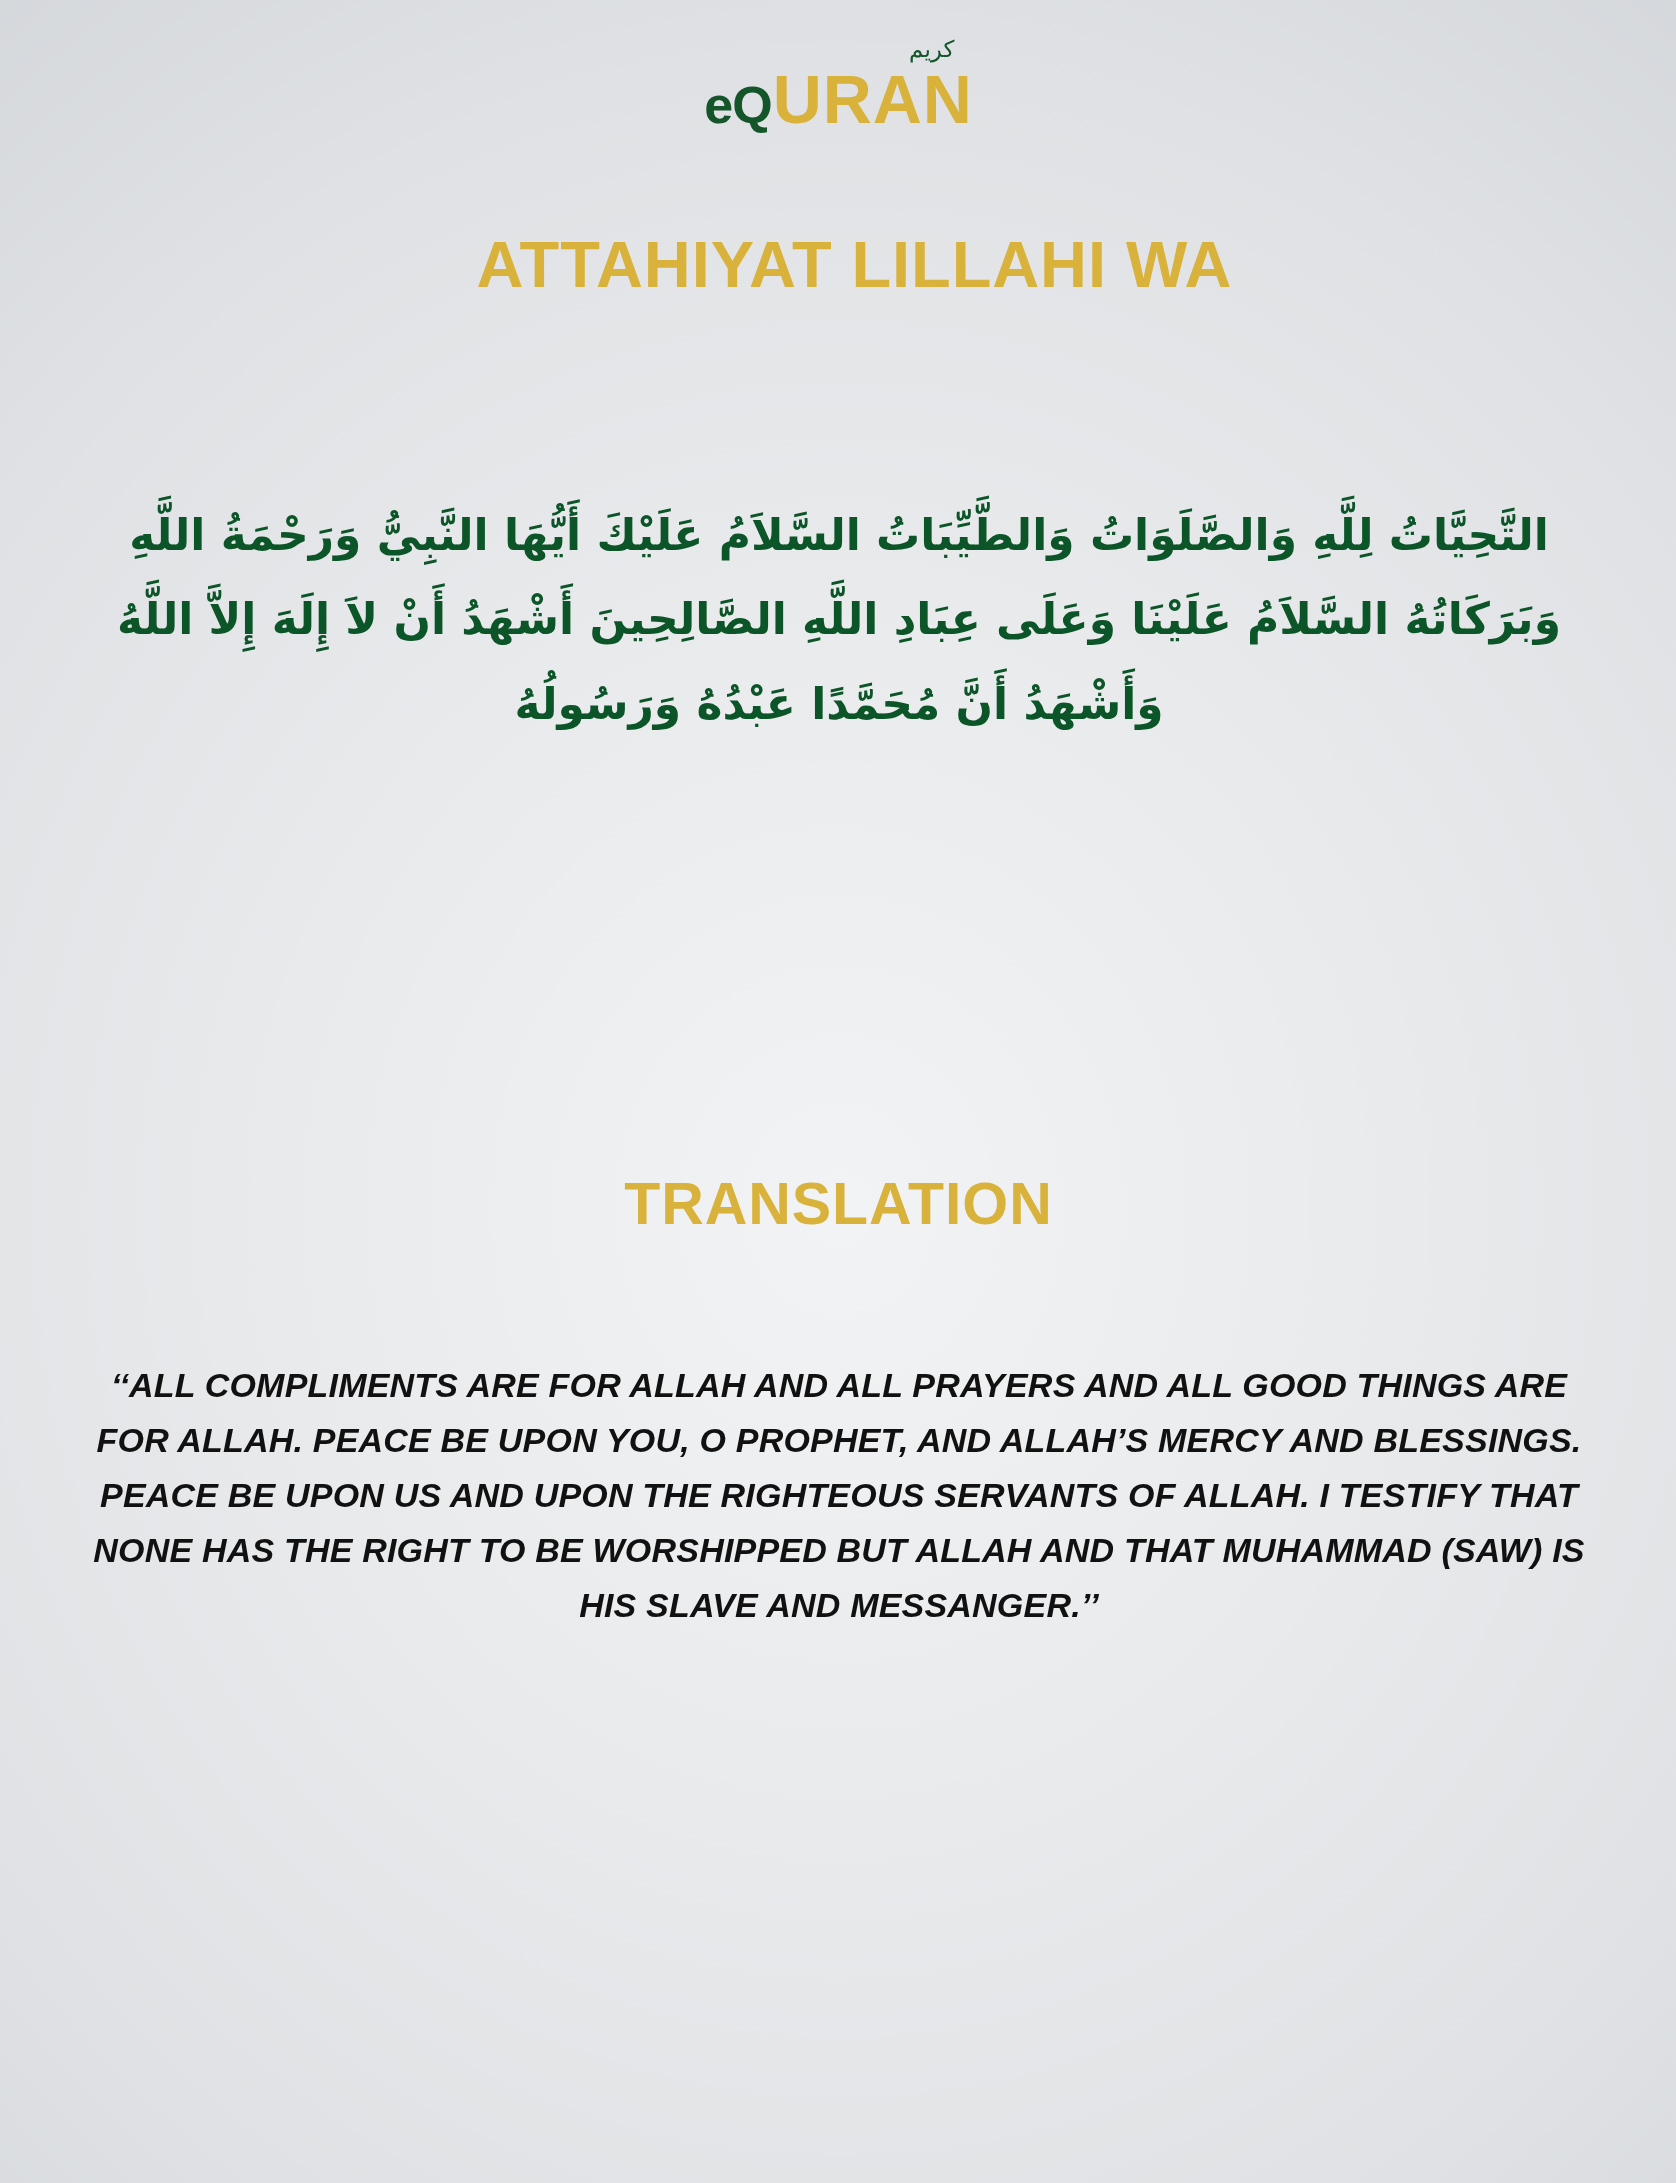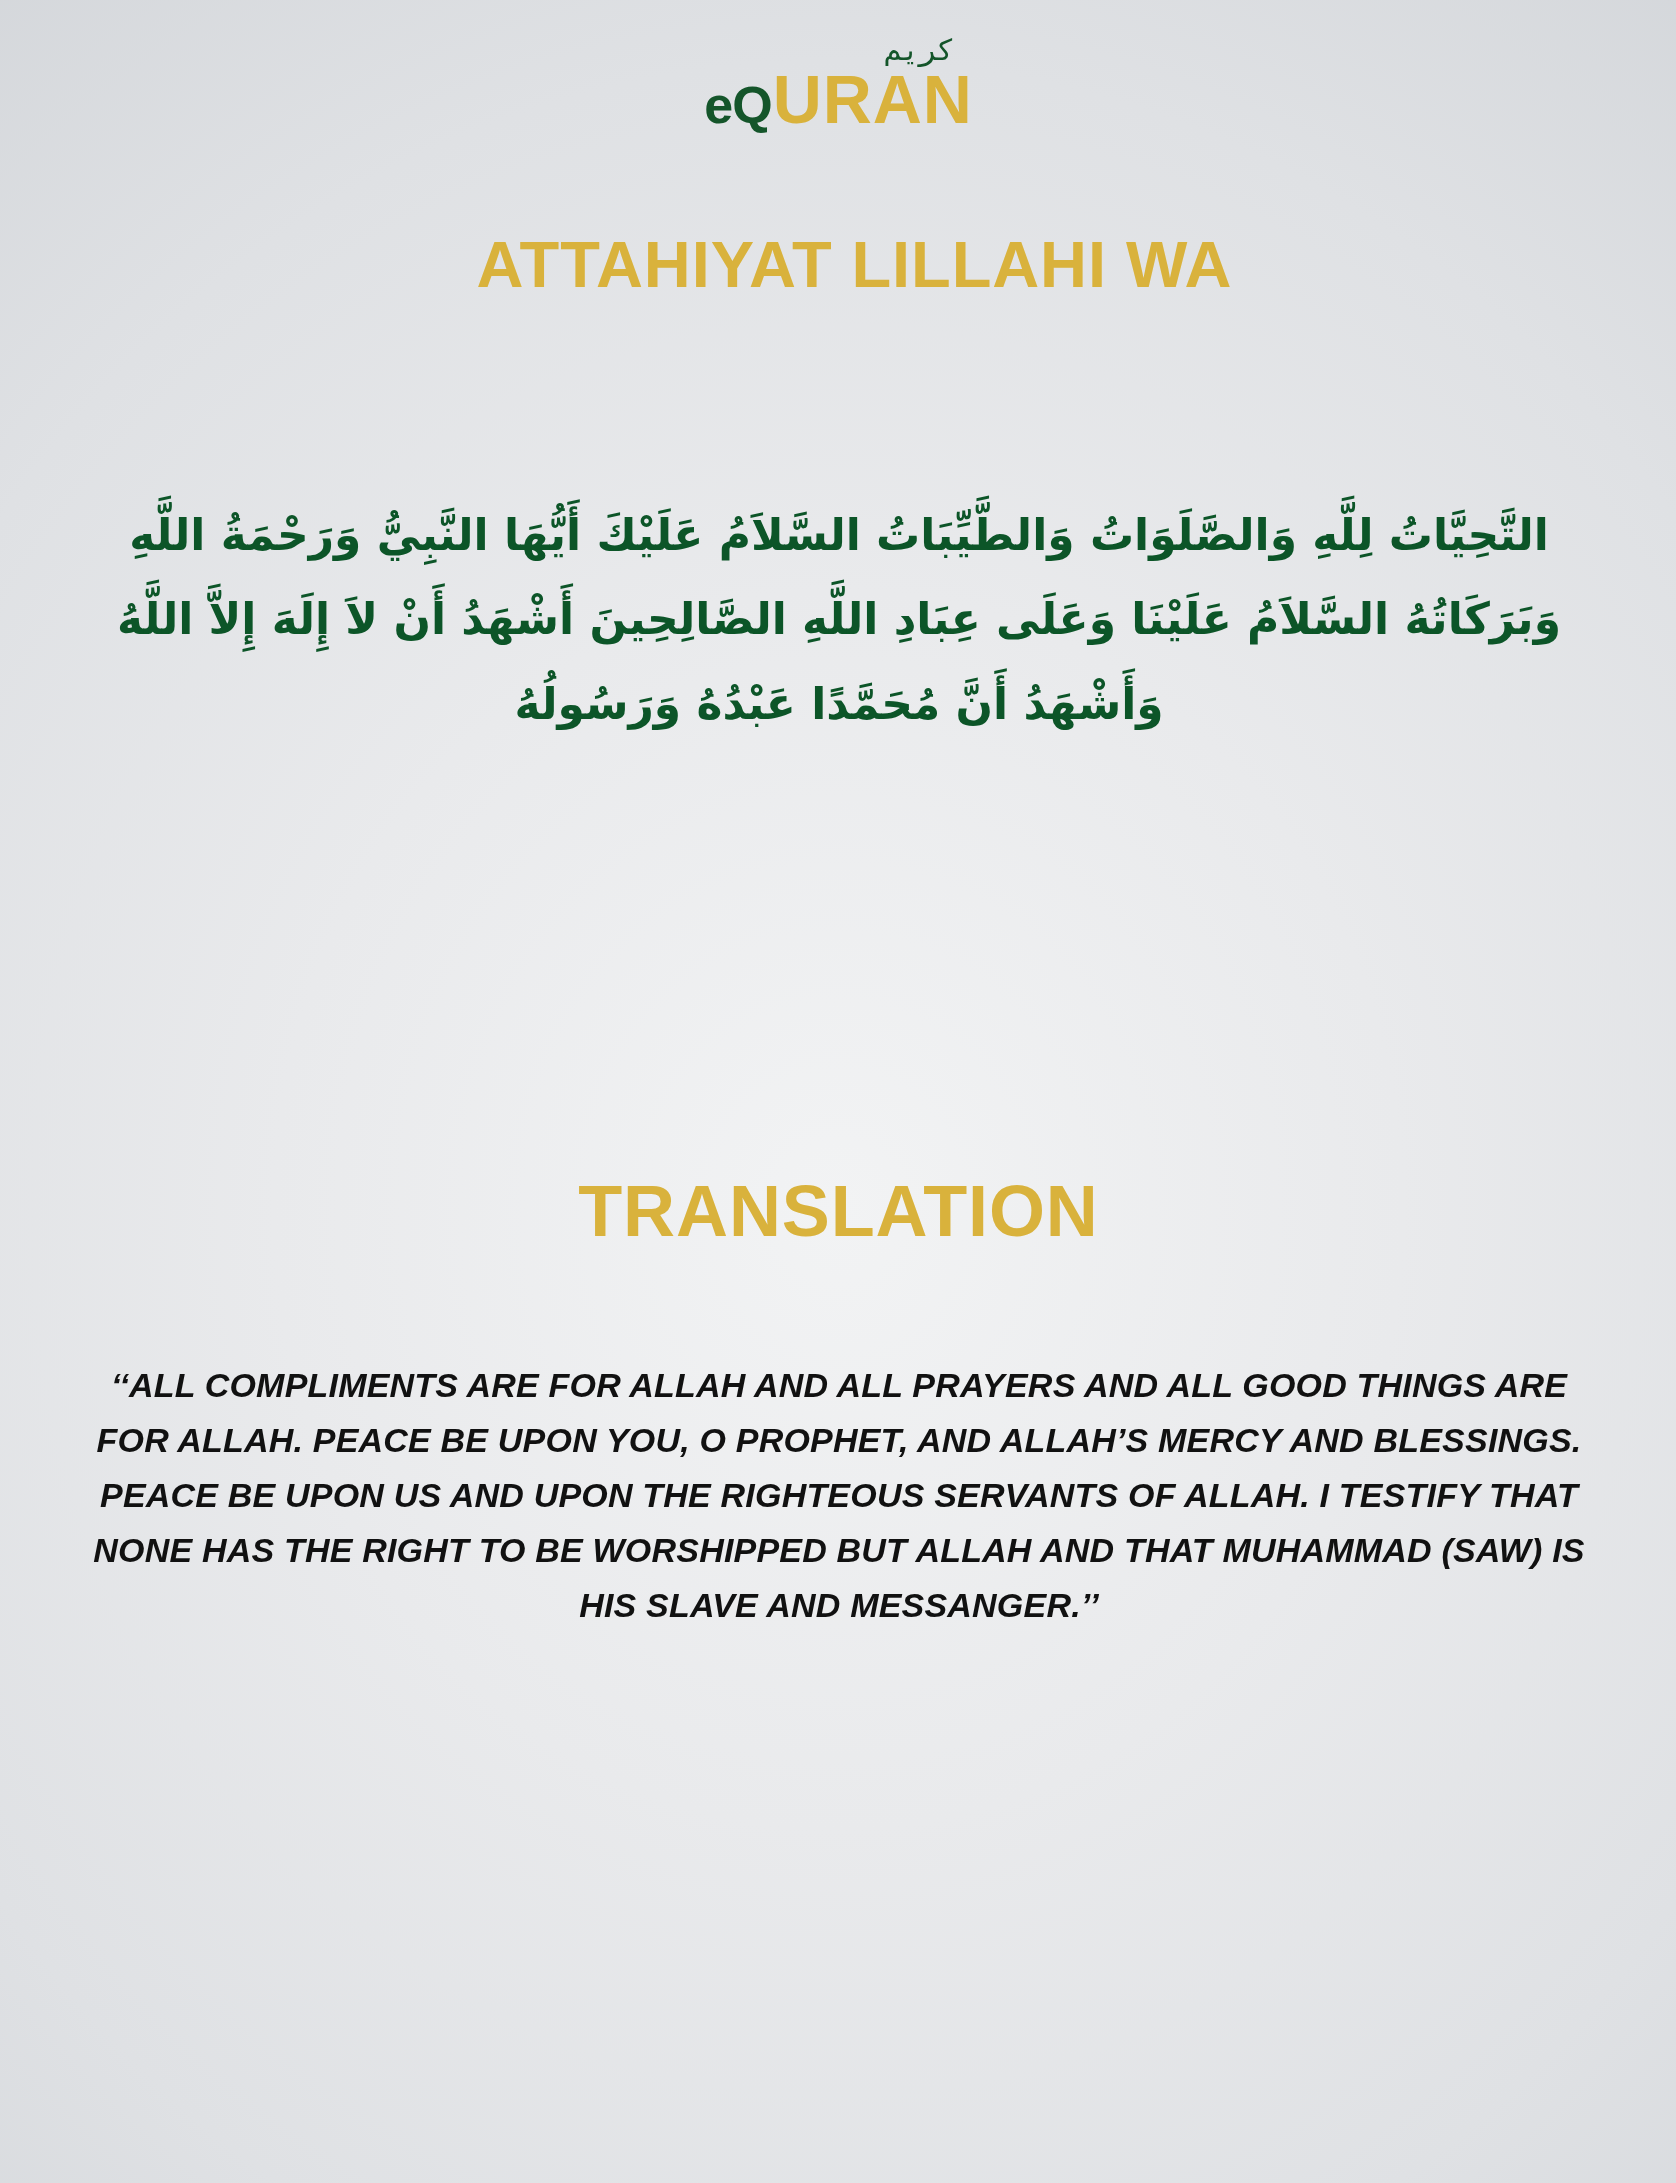--- a/index.html
+++ b/index.html
@@ -35,23 +35,23 @@
   }
   .logo-inner {
     position: relative;
     display: inline-block;
     line-height: 1;
   }
   .logo-arabic {
     position: absolute;
     top: -27px;
     right: 18.3px;
-    font-size: 29px;
+    font-size: 23px;
     color: #14552a;
-    font-family: Liberation Mono, monospace;
+    font-family: Liberation Sans, sans-serif;
     letter-spacing: 0;
   }
   .logo-e {
     font-size: 52px;
     font-weight: bold;
     color: #14552a;
     letter-spacing: -0.9px;
   }
   .logo-q {
     font-size: 52px;
@@ -106,21 +106,21 @@
     font-weight: 600;
   }
 
   
   .translation-heading {
     position: absolute;
     top: 1170px;
     left: 0;
     width: 100%;
     text-align: center;
-    font-size: 72px;
+    font-size: 59px;
     font-weight: bold;
     color: #d9b23c;
     letter-spacing: 0.9px;
   }
 
   
   .translation-text {
     position: absolute;
     top: 1358px;
     left: 79px;

